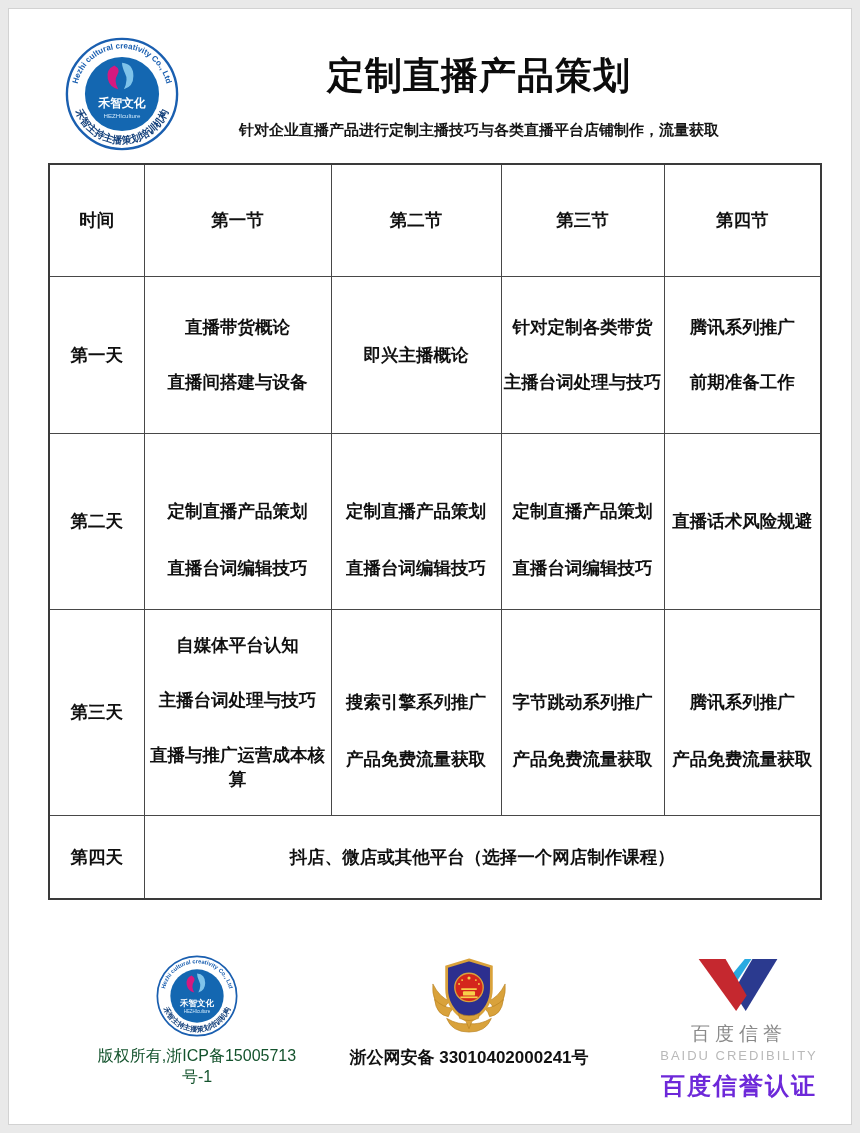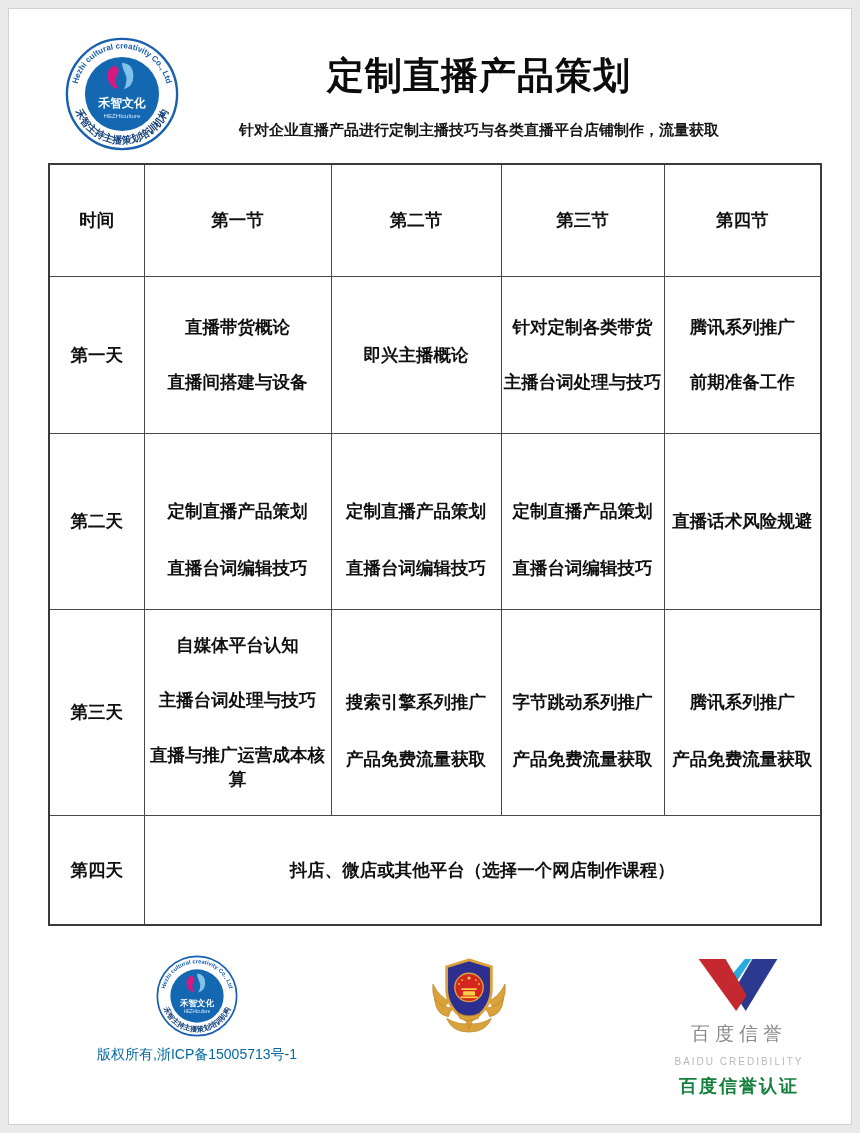--- a/index.html
+++ b/index.html
@@ -26,25 +26,25 @@
   .lines { display:flex; flex-direction:column; align-items:center; justify-content:center; }
   .gap-sm { gap:31px;align-items:center; }
   .gap-lg { gap:33px;margin-top:36px; }
   td.row-label { font-size:18px; }
   td.merged { text-align:left; padding-left:13px; font-size:18px; }
   
   .footer-col { position:absolute; text-align:center; }
   .footer-left   { left:80px;  top:946px; width:216px; }
   .footer-center { left:327px; top:944px; width:266px; }
   .footer-right  { left:622px; top:948px; width:216px; }
-  .icp-text    { margin-top:5px; font-size:14px; color:#0369a1; }
+  .icp-text    { margin-top:5px; font-size:16px; color:#14532d; }
   .police-text { margin-top:3px; font-size:17px; font-weight:700; color:#111; }
   .baidu-cn    { margin-top:4px; font-size:19px; color:#8a8a8a; letter-spacing:5px;font-family:Liberation Serif, serif; }
-  .baidu-en    { margin-top:9px; font-size:10px; color:#b9b9b9; letter-spacing:2px; }
-  .baidu-cert  { margin-top:7px; font-size:18px; font-weight:700; color:#15803d; letter-spacing:2px; }
+  .baidu-en    { margin-top:1px; font-size:13px; color:#b9b9b9; letter-spacing:2px; }
+  .baidu-cert  { margin-top:7px; font-size:24px; font-weight:700; color:#6d28d9; letter-spacing:2px; }
 </style>
 </head>
 <body>
 
 <div class="page">
 
   <div class="logo-header">
     <svg viewBox="0 0 120 120" width="114" height="114">
       <circle cx="60" cy="60" r="58" fill="#ffffff" stroke="#1a5fb0" stroke-width="2.5"></circle>
       <circle cx="60" cy="60" r="39" fill="#1467b1"></circle>
@@ -163,21 +163,21 @@
       </div>
           </td>
       <td>
             <div class="lines gap-lg">
         <div>腾讯系列推广</div>
         <div>产品免费流量获取</div>
       </div>
           </td>
     </tr>
 
-    <tr style="height:110px">
+    <tr style="height:84px">
       <td class="row-label">第四天</td>
       <td class="merged" colspan="4">抖店、微店或其他平台（选择一个网店制作课程）</td>
     </tr>
   </tbody>
     </table>
 
   <div class="footer-col footer-left">
     <span>
       <svg viewBox="0 0 120 120" width="82" height="82">
         <circle cx="60" cy="60" r="58" fill="#ffffff" stroke="#1a5fb0" stroke-width="2.5"></circle>
@@ -220,20 +220,21 @@
           <circle cx="58" cy="31.5" r="1.1"></circle>
           <circle cx="38.5" cy="36" r="1.1"></circle>
           <circle cx="61.5" cy="36" r="1.1"></circle>
           <rect x="41" y="41" width="18" height="2"></rect>
           <rect x="43" y="44.5" width="14" height="5" rx="1"></rect>
           <rect x="40" y="50.5" width="20" height="2"></rect>
         </g>
         <path d="M38,70 Q50,76 62,70 L61,76 Q50,81 39,76 Z" fill="#d9a23b" stroke="#b67f1e" stroke-width="0.7"></path>
       </svg>
     </span>
+    <div class="police-text">浙公网安备 33010402000241号</div>
   </div>
 
   <div class="footer-col footer-right">
     <span>
       <svg viewBox="0 0 100 58" width="96" height="56">
         <polygon points="64,2 90,2 57,56 44,36" fill="#2b3a8f"></polygon>
         <polygon points="56,2 63,2 42,34 37,25" fill="#29aae1"></polygon>
         <polygon points="8,2 36,2 58,40 47,56" fill="#c5282f"></polygon>
       </svg>
     </span>

